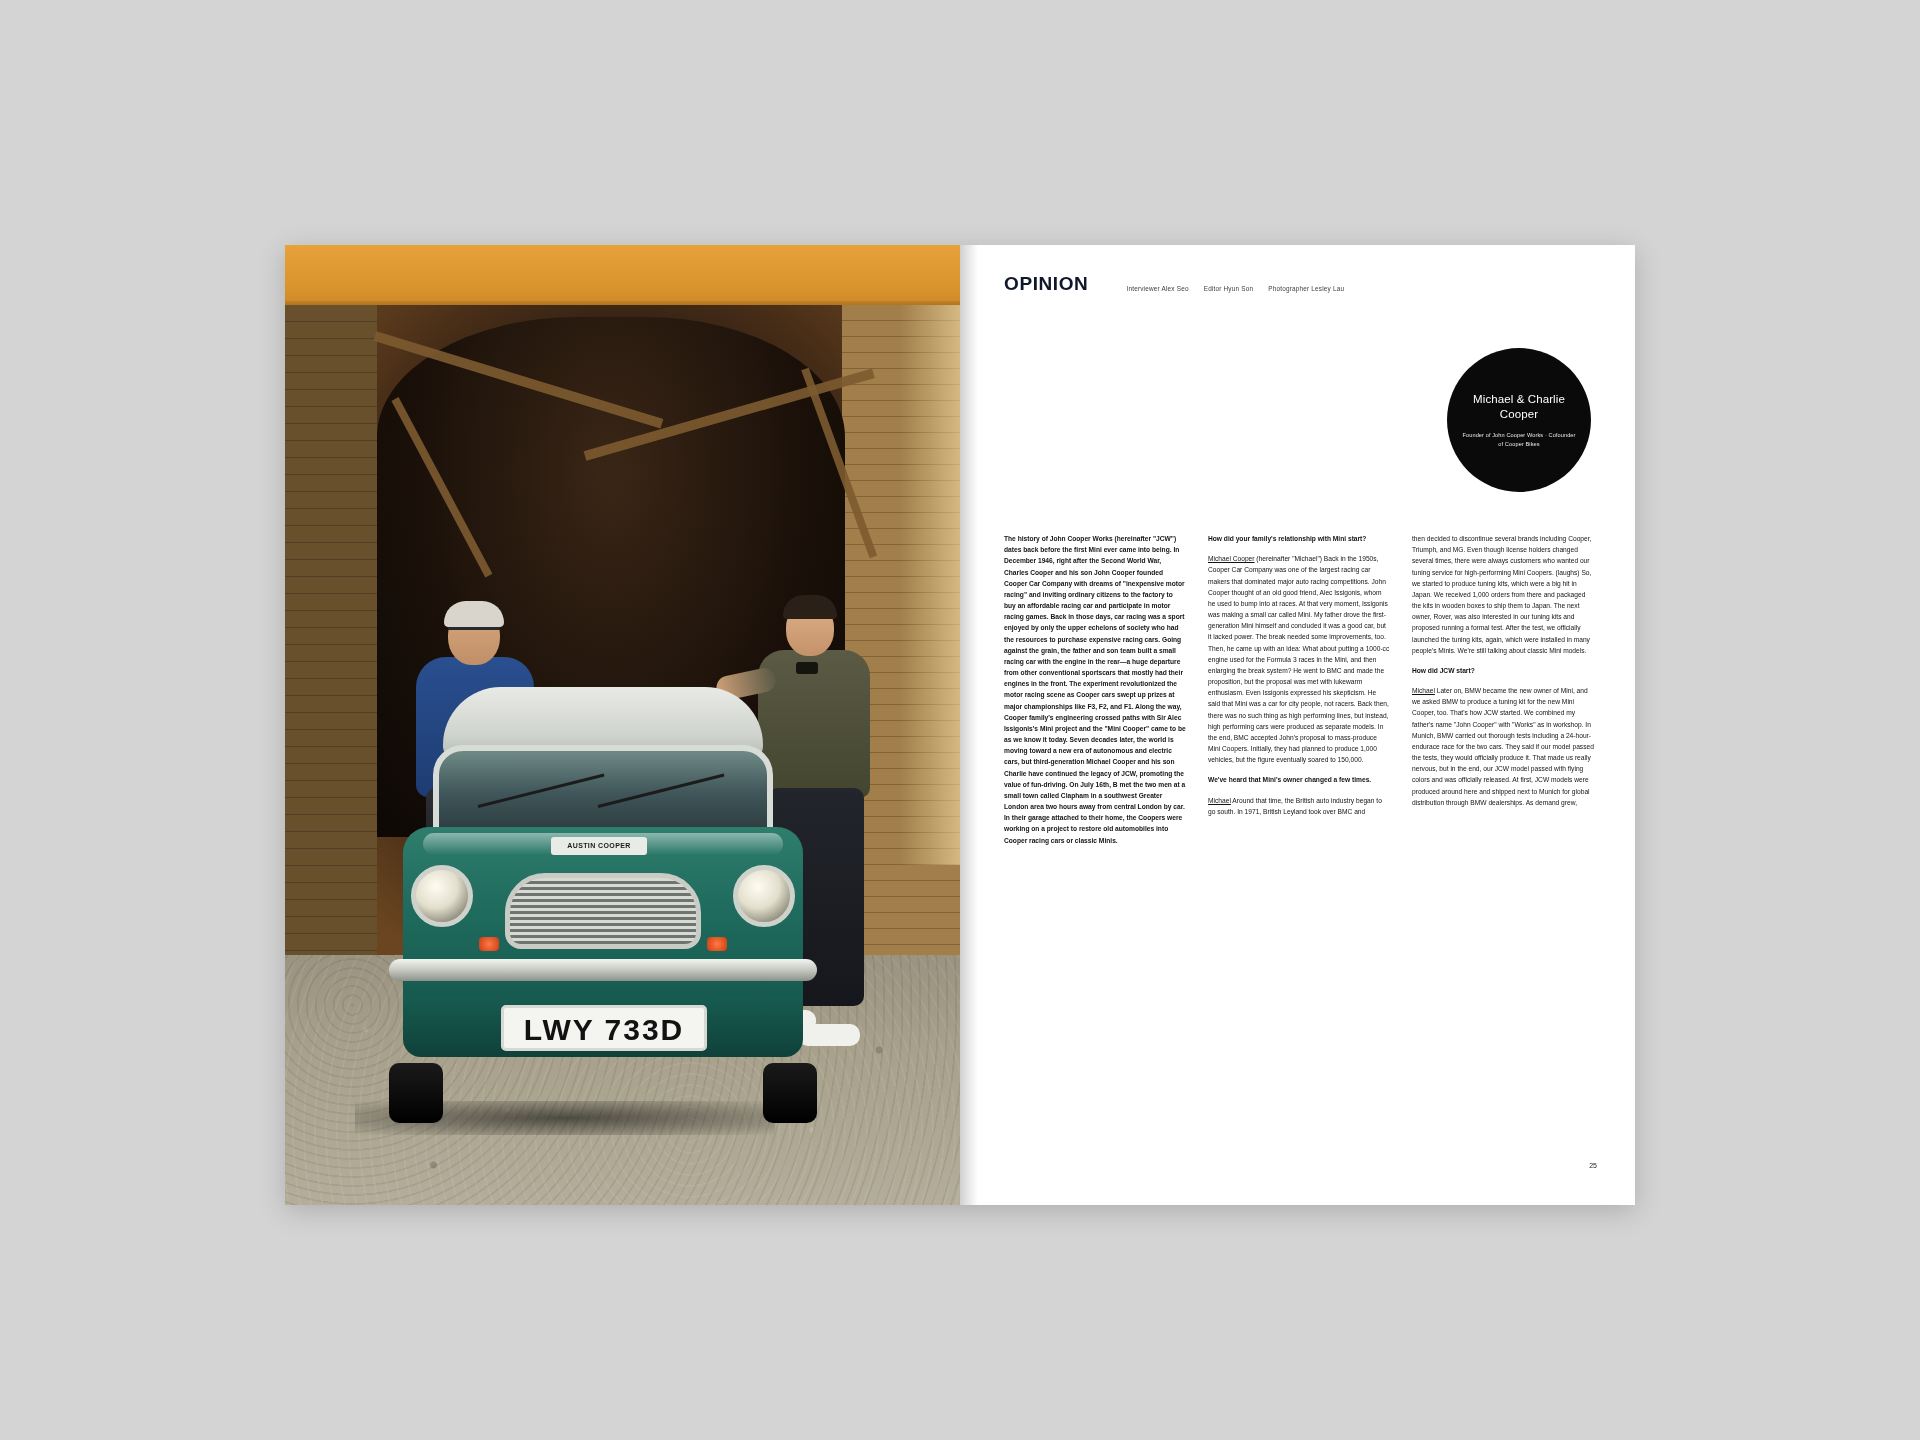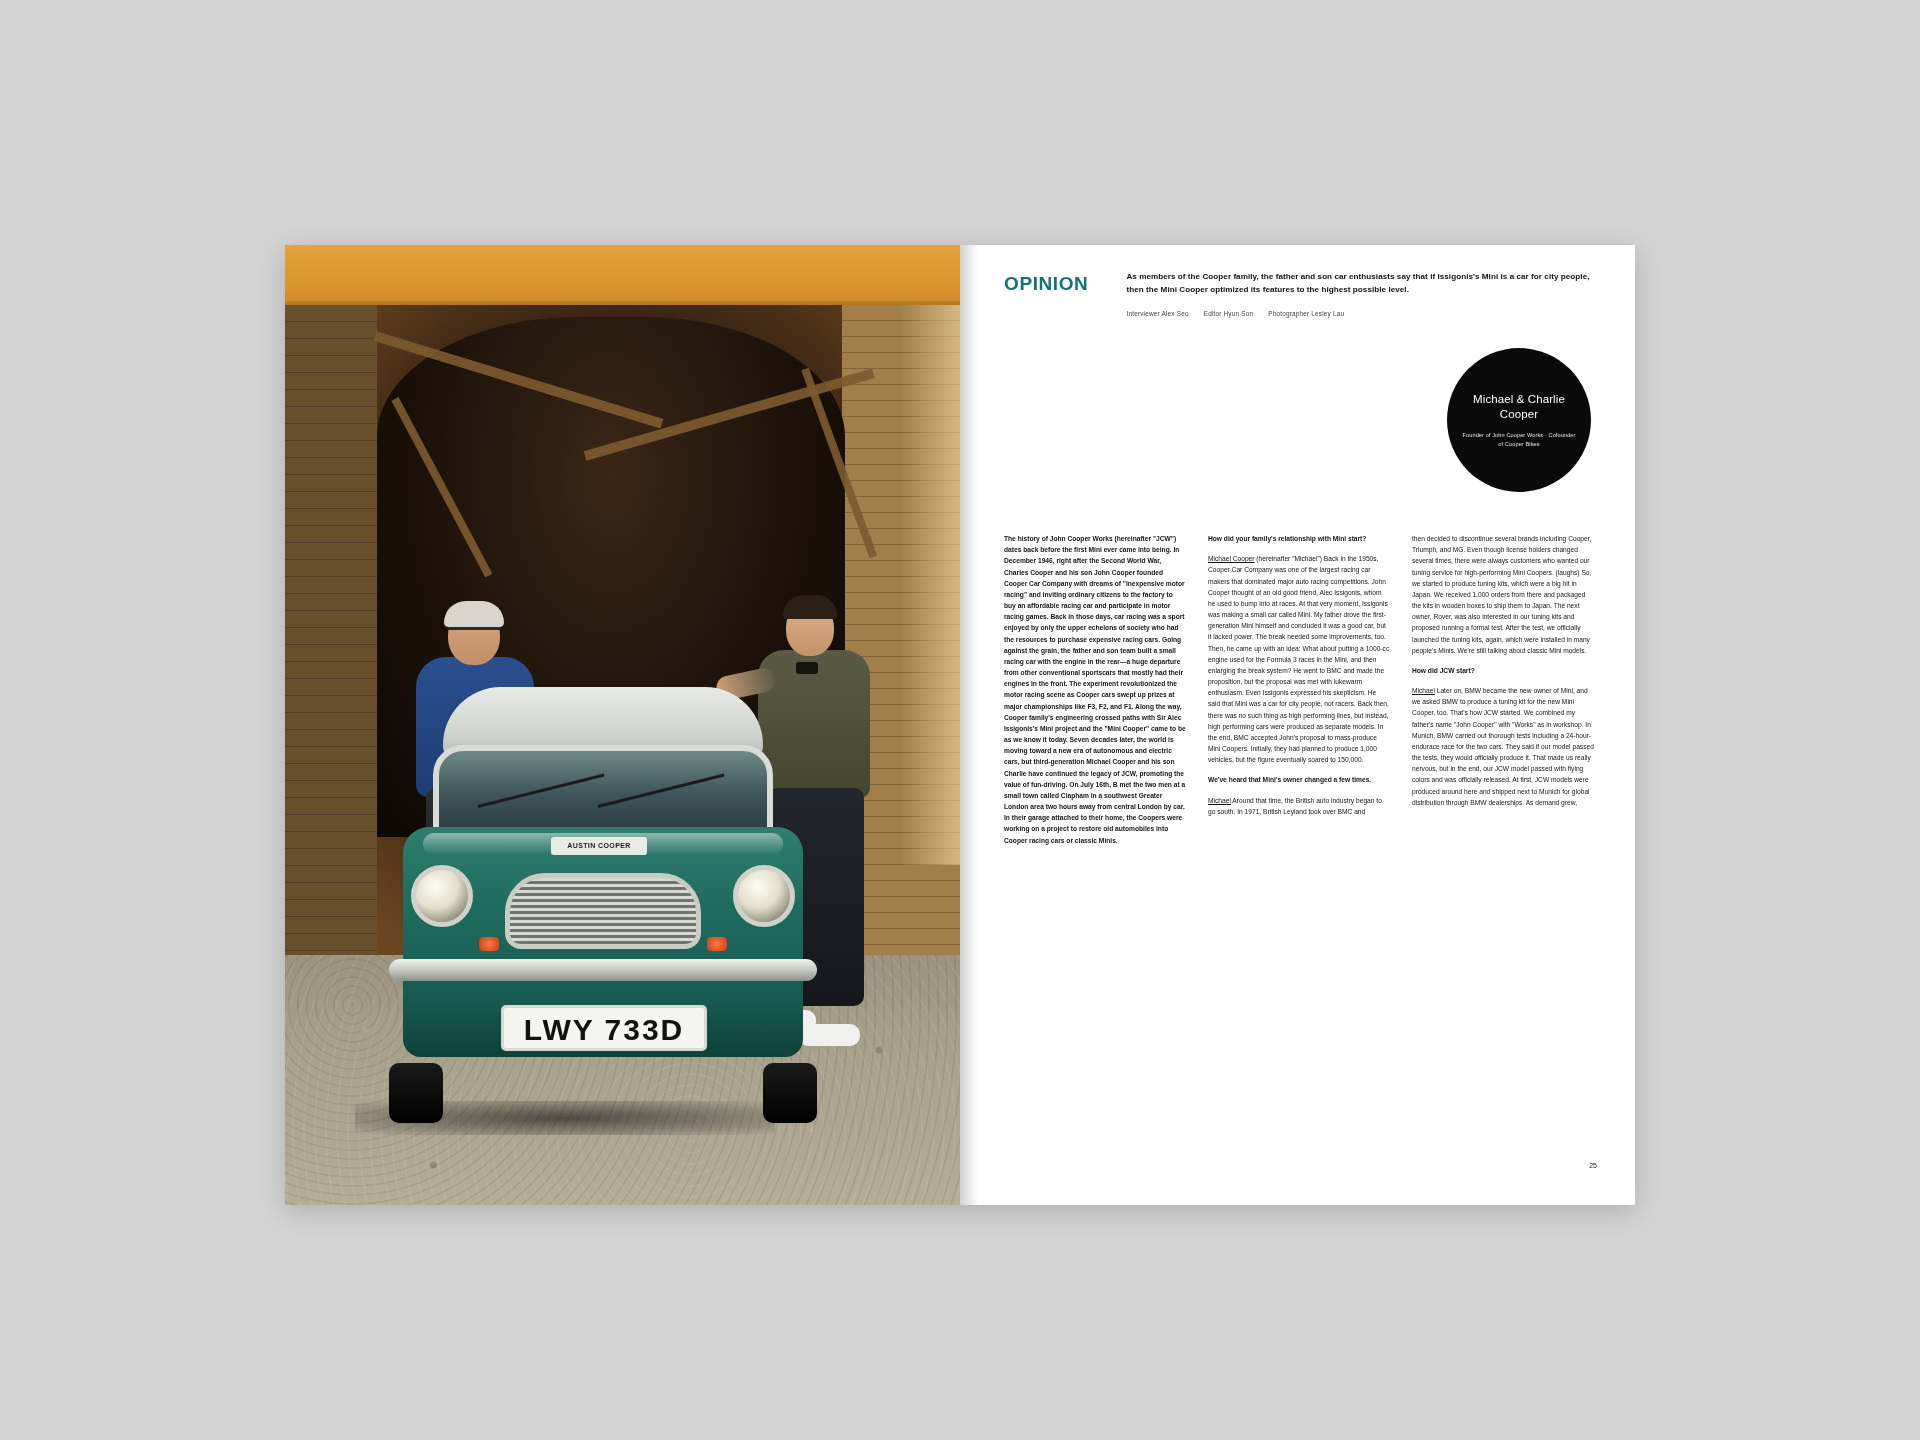--- a/index.html
+++ b/index.html
@@ -313,21 +313,21 @@
     position: absolute;
     left: 44px; top: 26px; right: 36px;
     display: flex;
     gap: 38px;
   }
 
   #section-title {
     font-size: 19px;
     font-weight: bold;
     letter-spacing: 0.6px;
-    color: #0f766e;
+    color: #0f172a;
     white-space: nowrap;
     padding-top: 2px;
   }
 
   .deck-wrap { flex: 1; }
   #deck {
     font-size: 8.1px;
     line-height: 1.55;
     font-weight: bold;
     color: #111;
@@ -473,21 +473,20 @@
         <div class="plate">LWY 733D</div>
       </div>
     </div>
   </div>
 
   <div id="right-page">
 
     <div class="header-area">
       <div id="section-title">OPINION</div>
       <div class="deck-wrap">
-        <div id="deck">As members of the Cooper family, the father and son car enthusiasts say that if Issigonis's Mini is a car for city people, then the Mini Cooper optimized its features to the highest possible level.</div>
         <div id="credits">
           <span>Interviewer Alex Seo</span>
           <span>Editor Hyun Son</span>
           <span>Photographer Lesley Lau</span>
         </div>
       </div>
     </div>
 
     <div id="profile-badge">
       <div id="badge-name">Michael &amp; Charlie Cooper</div>

